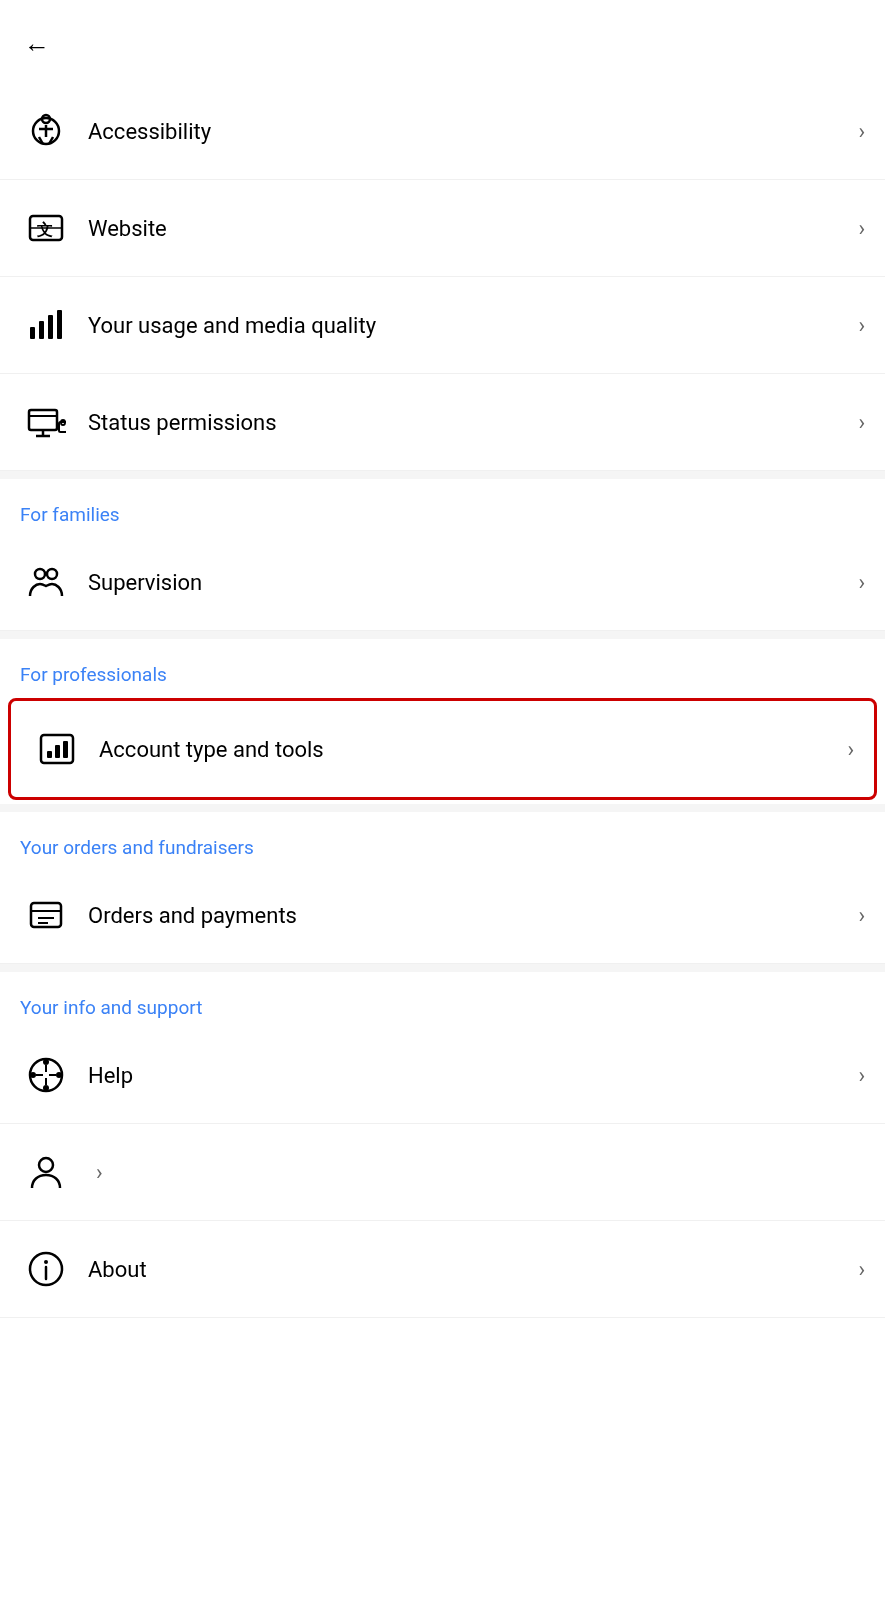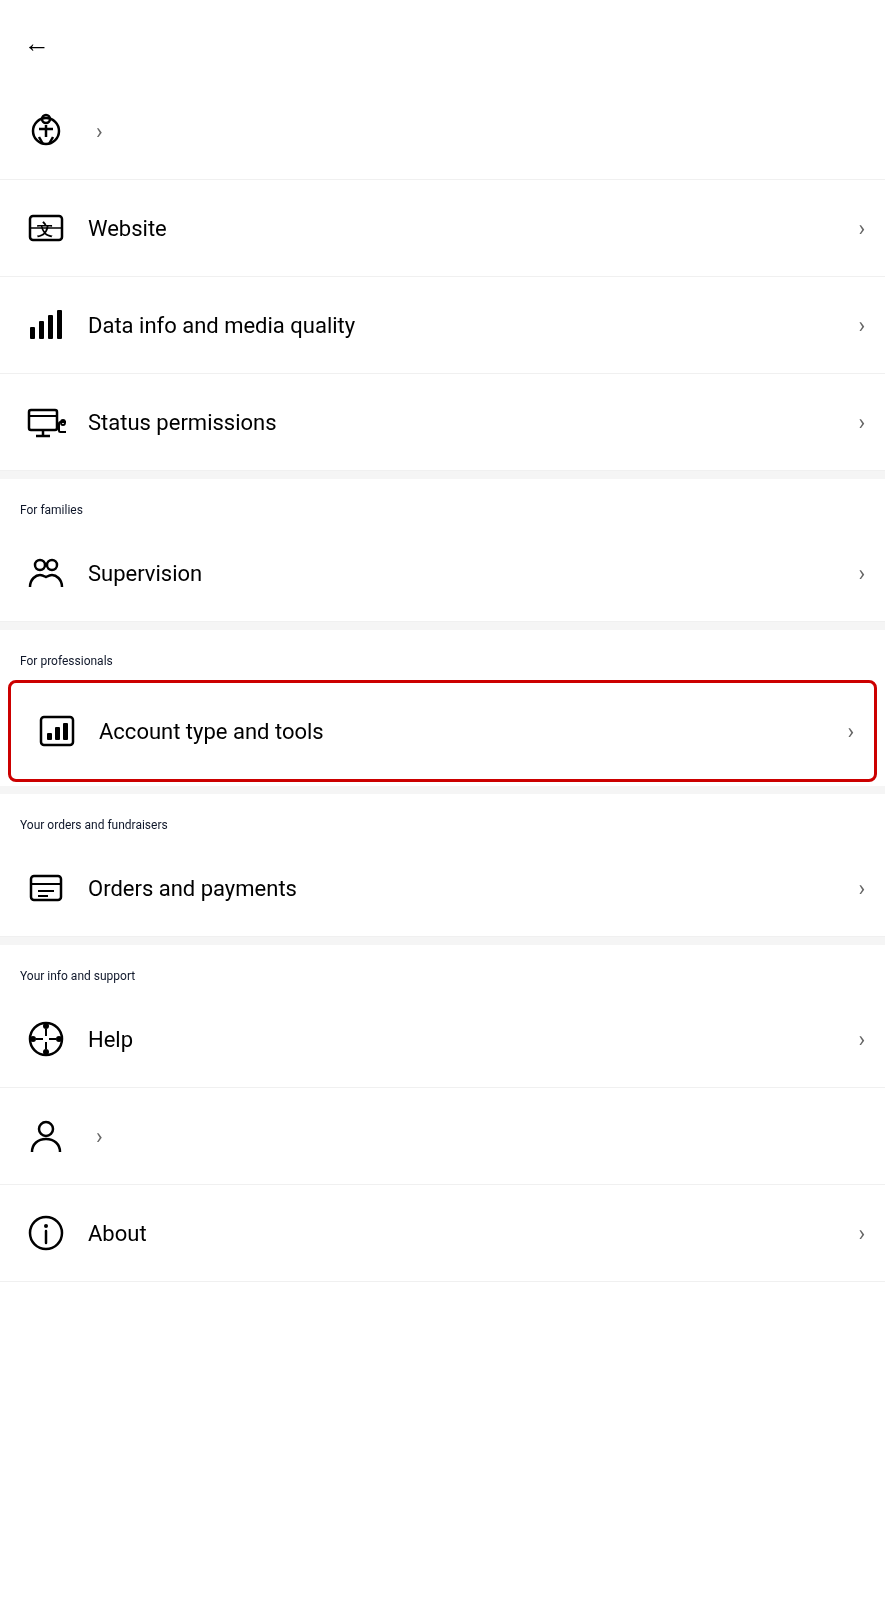--- a/index.html
+++ b/index.html
@@ -84,22 +84,22 @@
       margin-left: 8px;
     }
 
     .section-divider {
       height: 8px;
       background: #f5f5f5;
     }
 
     .section-header {
       padding: 24px 20px 8px 20px;
-      font-size: 12px;
-      color: #0f172a;
+      font-size: 19px;
+      color: #3b82f6;
       font-weight: 400;
     }
 
     .highlighted-item {
       border: 3px solid #cc0000;
       border-radius: 8px;
       margin: 4px 8px;
     }
 
     .highlighted-item .menu-item {
@@ -124,20 +124,21 @@
       <span class="menu-item-icon">
         <svg viewBox="0 0 40 40" fill="none" xmlns="http://www.w3.org/2000/svg">
           <circle cx="20" cy="8" r="4" stroke="#000" stroke-width="2.5" fill="none"></circle>
           <circle cx="20" cy="20" r="13" stroke="#000" stroke-width="2.5" fill="none"></circle>
           <line x1="20" y1="14" x2="20" y2="26" stroke="#000" stroke-width="2.5"></line>
           <line x1="13" y1="18" x2="27" y2="18" stroke="#000" stroke-width="2.5"></line>
           <line x1="13" y1="26" x2="17" y2="33" stroke="#000" stroke-width="2.5"></line>
           <line x1="27" y1="26" x2="23" y2="33" stroke="#000" stroke-width="2.5"></line>
         </svg>
       </span>
+      <span class="menu-item-label">Accessibility</span>
       <span class="menu-item-chevron">›</span>
     </li>
 
     <li class="menu-item">
       <span class="menu-item-icon">
         <svg viewBox="0 0 40 40" fill="none" xmlns="http://www.w3.org/2000/svg">
           <rect x="4" y="8" width="32" height="24" rx="3" stroke="#000" stroke-width="2.5" fill="none"></rect>
           <text x="11" y="27" font-size="16" font-weight="bold" fill="#000" font-family="serif">文</text>
           <line x1="4" y1="20" x2="36" y2="20" stroke="#000" stroke-width="1.5"></line>
         </svg>
@@ -148,21 +149,21 @@
 
     <li class="menu-item">
       <span class="menu-item-icon">
         <svg viewBox="0 0 40 40" fill="none" xmlns="http://www.w3.org/2000/svg">
           <rect x="4" y="22" width="5" height="12" rx="1" fill="#000"></rect>
           <rect x="13" y="16" width="5" height="18" rx="1" fill="#000"></rect>
           <rect x="22" y="10" width="5" height="24" rx="1" fill="#000"></rect>
           <rect x="31" y="5" width="5" height="29" rx="1" fill="#000"></rect>
         </svg>
       </span>
-      <span class="menu-item-label">Data info and media quality</span>
+      <span class="menu-item-label">Your usage and media quality</span>
       <span class="menu-item-chevron">›</span>
     </li>
 
     <li class="menu-item">
       <span class="menu-item-icon">
         <svg viewBox="0 0 40 40" fill="none" xmlns="http://www.w3.org/2000/svg">
           <rect x="3" y="8" width="28" height="20" rx="2" stroke="#000" stroke-width="2.5" fill="none"></rect>
           <line x1="3" y1="14" x2="31" y2="14" stroke="#000" stroke-width="2"></line>
           <line x1="17" y1="28" x2="17" y2="34" stroke="#000" stroke-width="2.5"></line>
           <line x1="10" y1="34" x2="24" y2="34" stroke="#000" stroke-width="2.5"></line>

